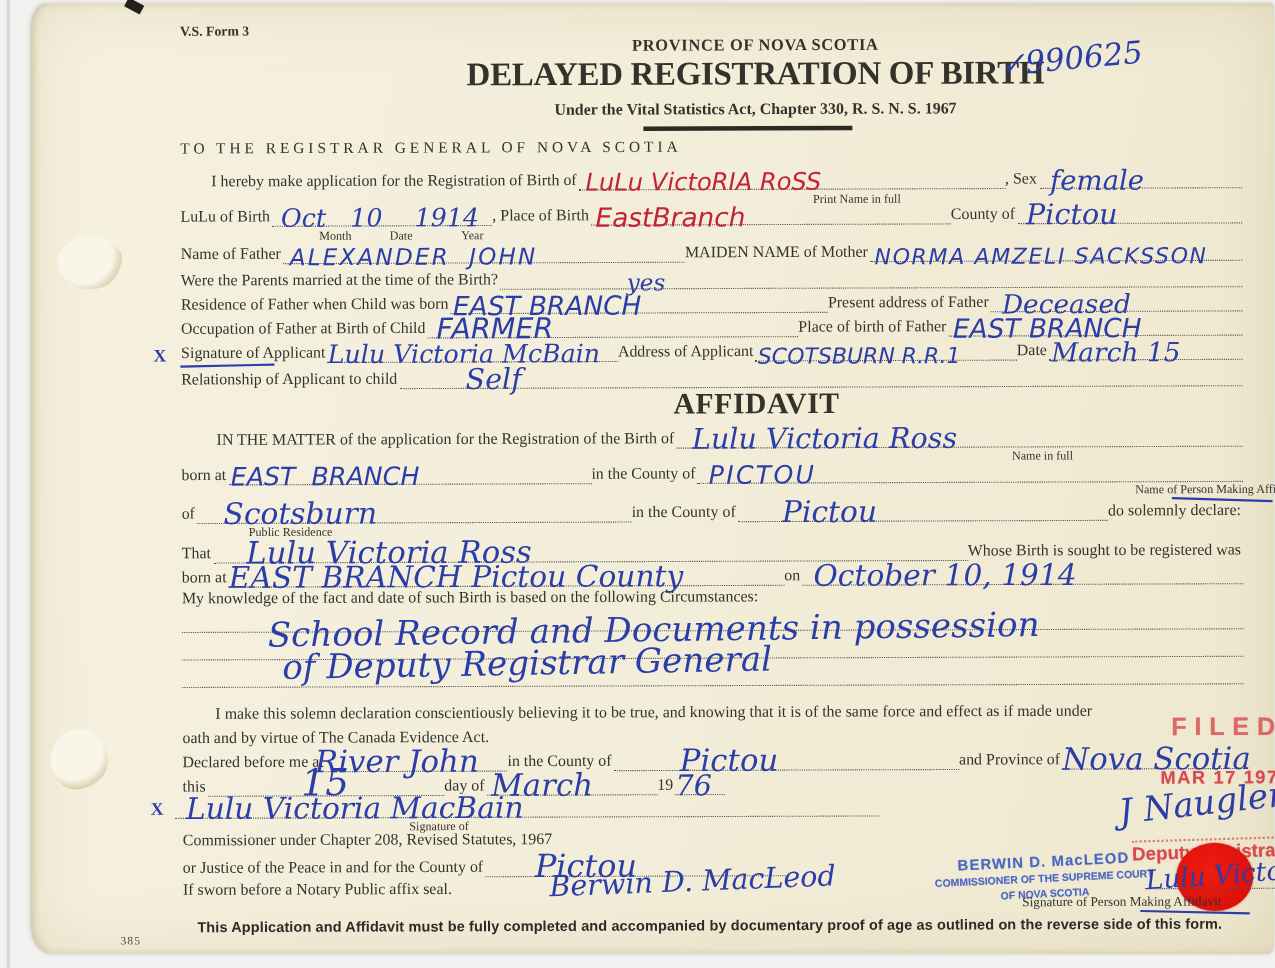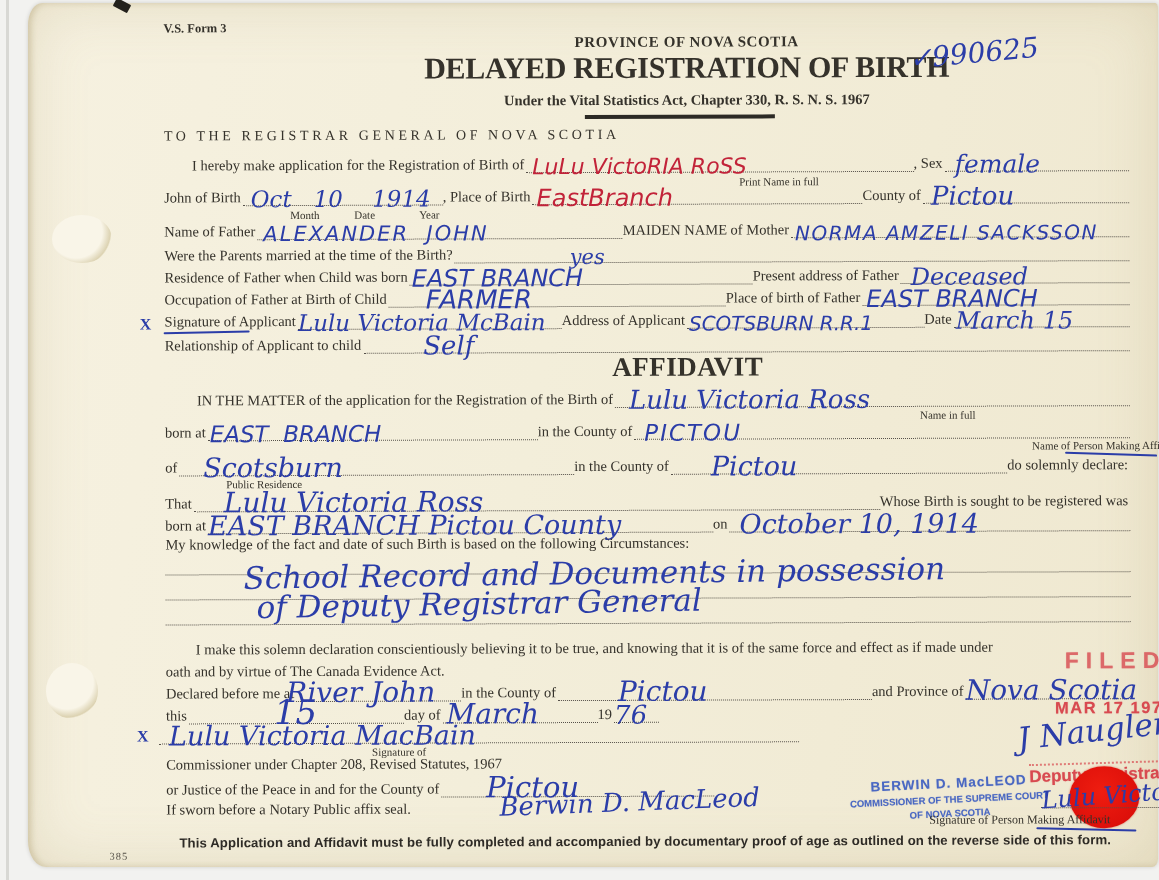--- a/index.html
+++ b/index.html
@@ -68,21 +68,21 @@
           <i class="hw red prt" style="left:6px;font-size:22px;">LuLu VictoRIA RoSS</i>
         </span>
       <span class="pl">, Sex</span>
       <span class="bl grow" style="flex-grow:1;">
           <i class="hw blue cur" style="left:10px;font-size:25px;">female</i>
         </span>
     </div>
     <div class="note" style="left:712px;top:173px;">Print Name in full</div>
 
     <div class="row" style="left:137px;top:182px;width:965px;">
-      <span class="pl">John of Birth</span>
+      <span class="pl">LuLu of Birth</span>
       <span class="bl" style="width:200px;">
           <i class="hw blue cur" style="left:8px;font-size:23px;">Oct   10    1914</i>
         </span>
       <span class="pl">, Place of Birth</span>
       <span class="bl grow" style="flex-grow:1.6;">
           <i class="hw red prt" style="left:4px;font-size:24px;">EastBranch</i>
         </span>
       <span class="pl">County of</span>
       <span class="bl grow" style="flex-grow:1;">
           <i class="hw blue cur" style="left:8px;font-size:26px;">Pictou</i>
@@ -117,21 +117,21 @@
         </span>
       <span class="pl">Present address of Father</span>
       <span class="bl grow" style="flex-grow:1;">
           <i class="hw blue cur" style="left:10px;font-size:24px;">Deceased</i>
         </span>
     </div>
 
     <div class="row" style="left:137px;top:284px;width:965px;">
       <span class="pl">Occupation of Father at Birth of Child</span>
       <span class="bl grow" style="flex-grow:1.45;">
-          <i class="hw blue prt" style="left:8px;font-size:26px;margin-left:29px;">FARMER</i>
+          <i class="hw blue prt" style="left:8px;font-size:26px;">FARMER</i>
         </span>
       <span class="pl">Place of birth of Father</span>
       <span class="bl grow" style="flex-grow:1.15;">
           <i class="hw blue prt" style="left:4px;font-size:24px;">EAST BRANCH</i>
         </span>
     </div>
 
     <div class="sig blue" style="left:112px;top:312px;font-size:16px;font-weight:bold;">X</div>
     <div class="row" style="left:137px;top:306px;width:965px;">
       <span class="pl">Signature of Applicant</span>

